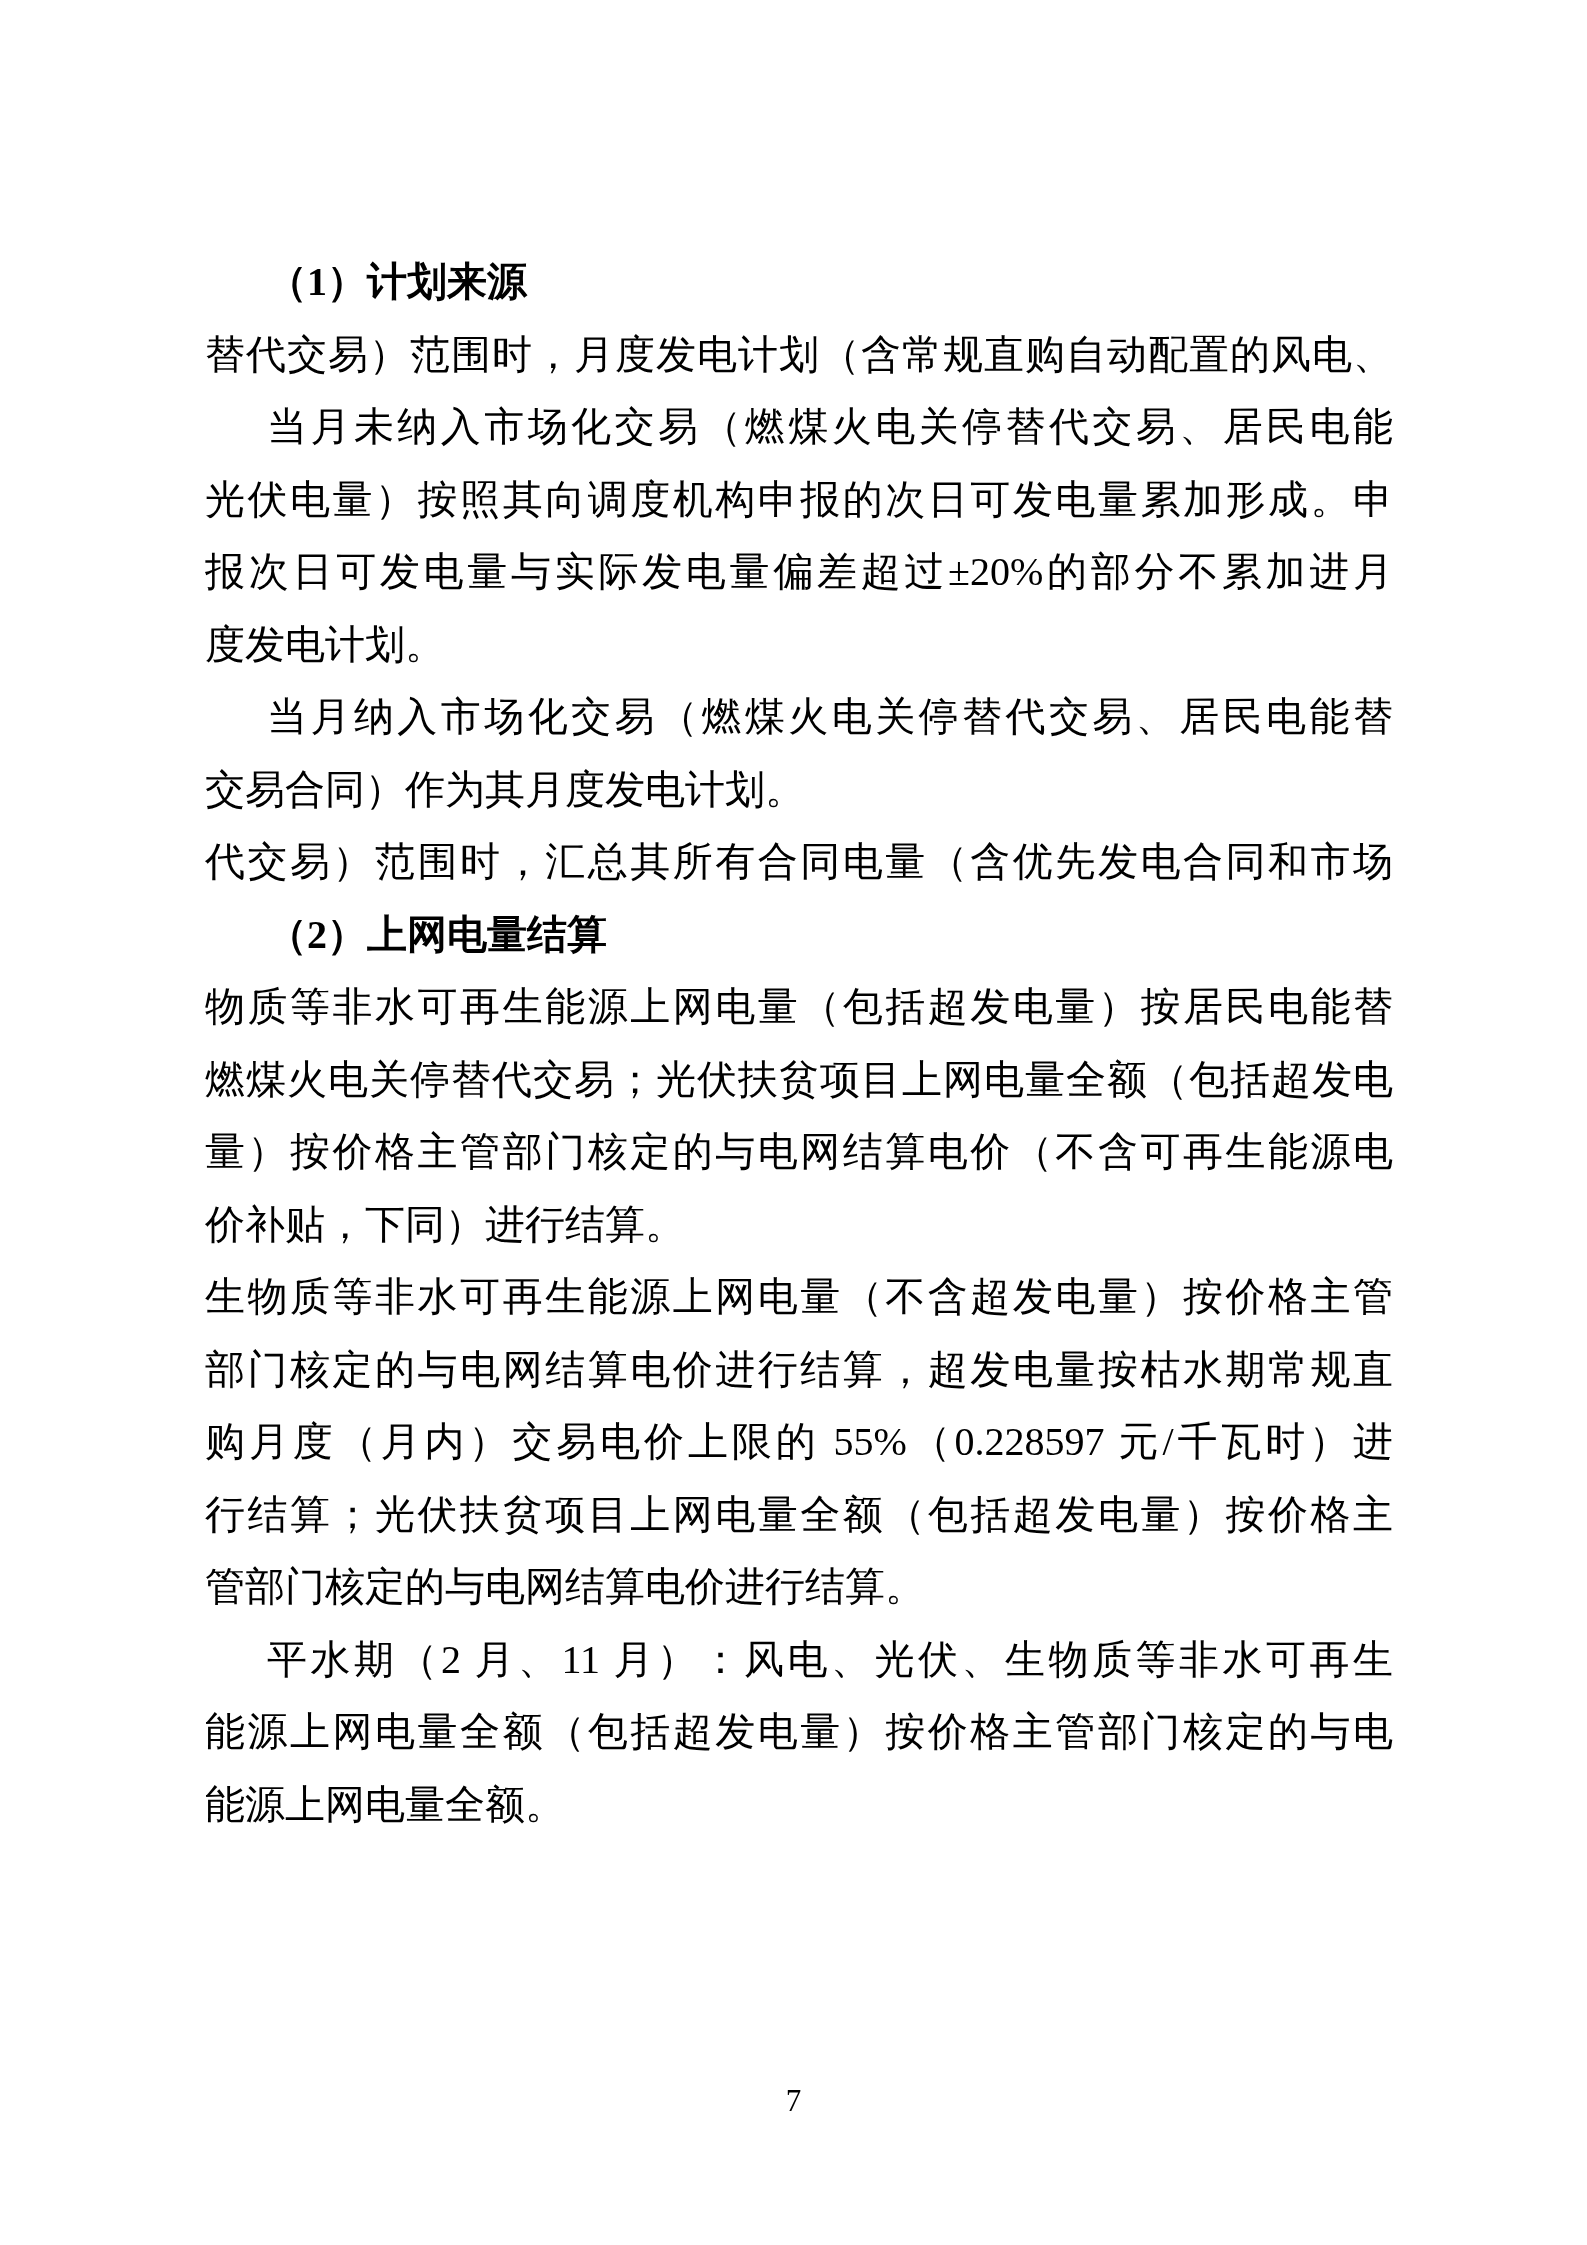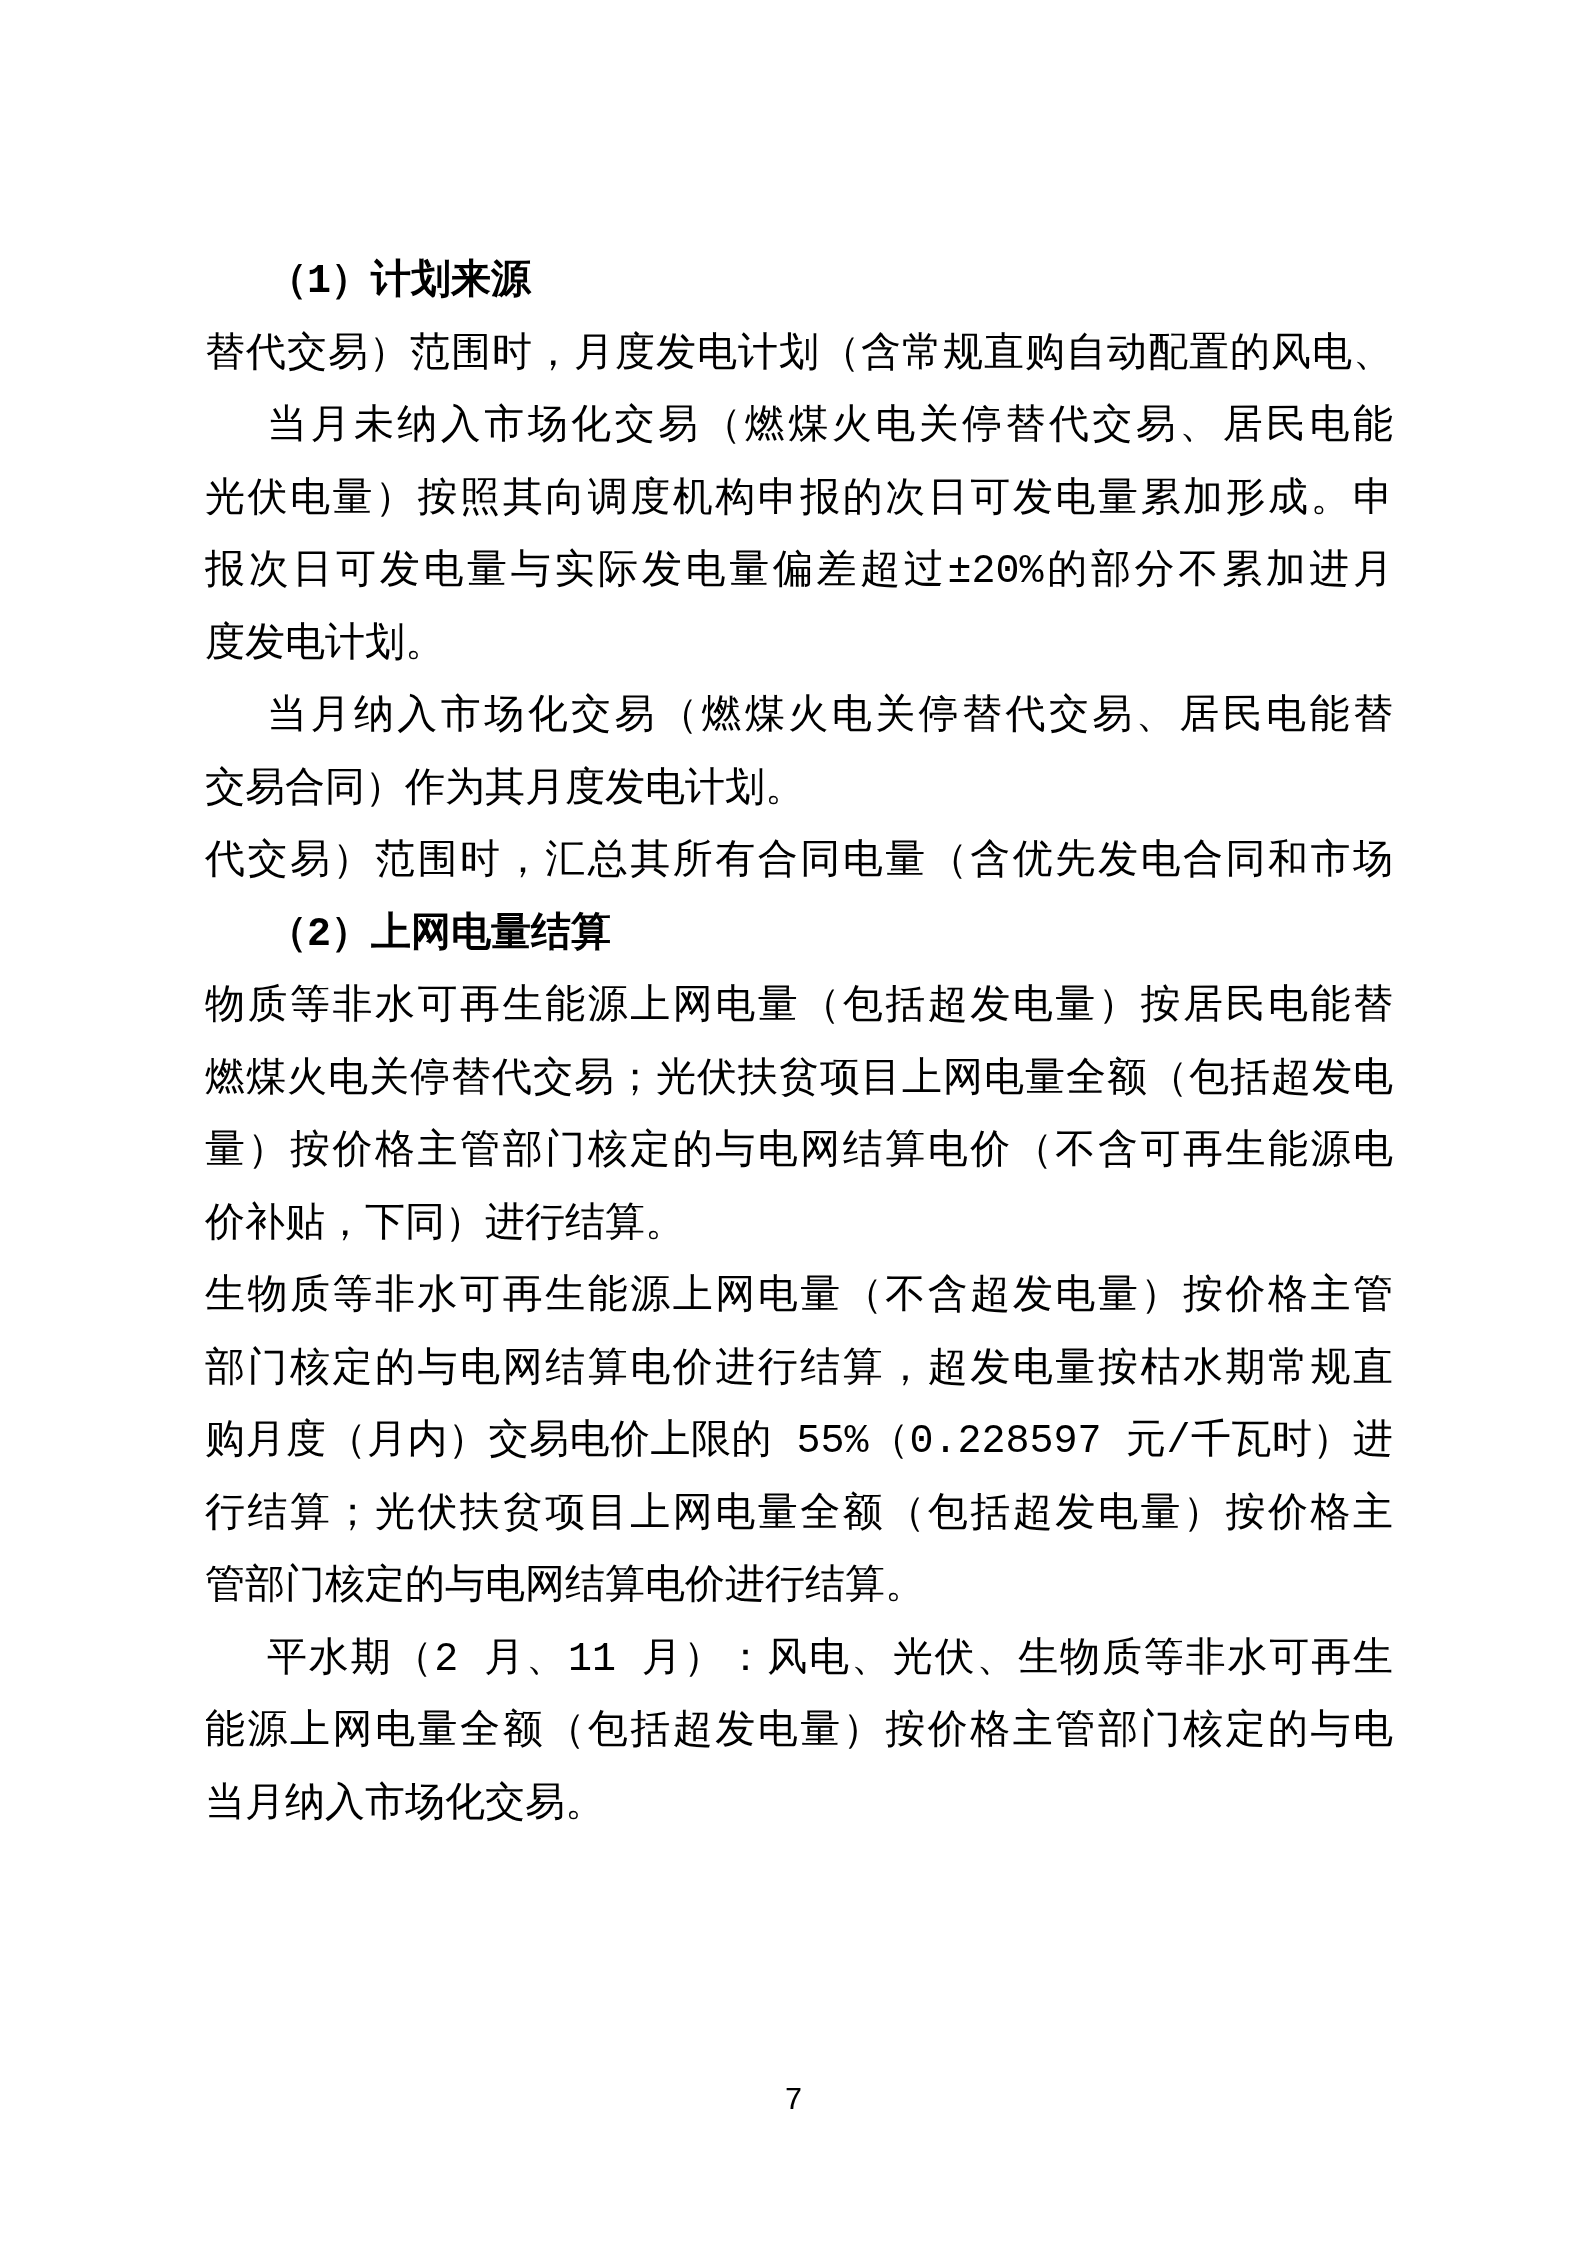--- a/index.html
+++ b/index.html
@@ -6,21 +6,21 @@
     margin: 0;
     padding: 0;
     background: #ffffff;
   }
   .page {
     position: relative;
     width: 1587px;
     height: 2245px;
     background: #ffffff;
     color: #000000;
-    font-family: Liberation Mono, monospace;
+    font-family: Liberation Serif, serif;
     overflow: hidden;
   }
   .content {
     position: absolute;
     left: 205px;
     top: 246px;
     width: 1188px;
   }
   .line {
     font-size: 40px;
@@ -73,17 +73,17 @@
       <div class="line full">燃煤火电关停替代交易；光伏扶贫项目上网电量全额（包括超发电</div>
       <div class="line full">量）按价格主管部门核定的与电网结算电价（不含可再生能源电</div>
       <div class="line end">价补贴，下同）进行结算。</div>
       <div class="line full">生物质等非水可再生能源上网电量（不含超发电量）按价格主管</div>
       <div class="line full">部门核定的与电网结算电价进行结算，超发电量按枯水期常规直</div>
       <div class="line full">购月度（月内）交易电价上限的 55%（0.228597 元/千瓦时）进</div>
       <div class="line full">行结算；光伏扶贫项目上网电量全额（包括超发电量）按价格主</div>
       <div class="line end">管部门核定的与电网结算电价进行结算。</div>
       <div class="line first">平水期（2 月、11 月）：风电、光伏、生物质等非水可再生</div>
       <div class="line full">能源上网电量全额（包括超发电量）按价格主管部门核定的与电</div>
-      <div class="line end">当月纳入市场化交易。</div>
+      <div class="line end">能源上网电量全额。</div>
     </div>
 
   <div class="page-number">7</div>
 </div>
 
 </body></html>

